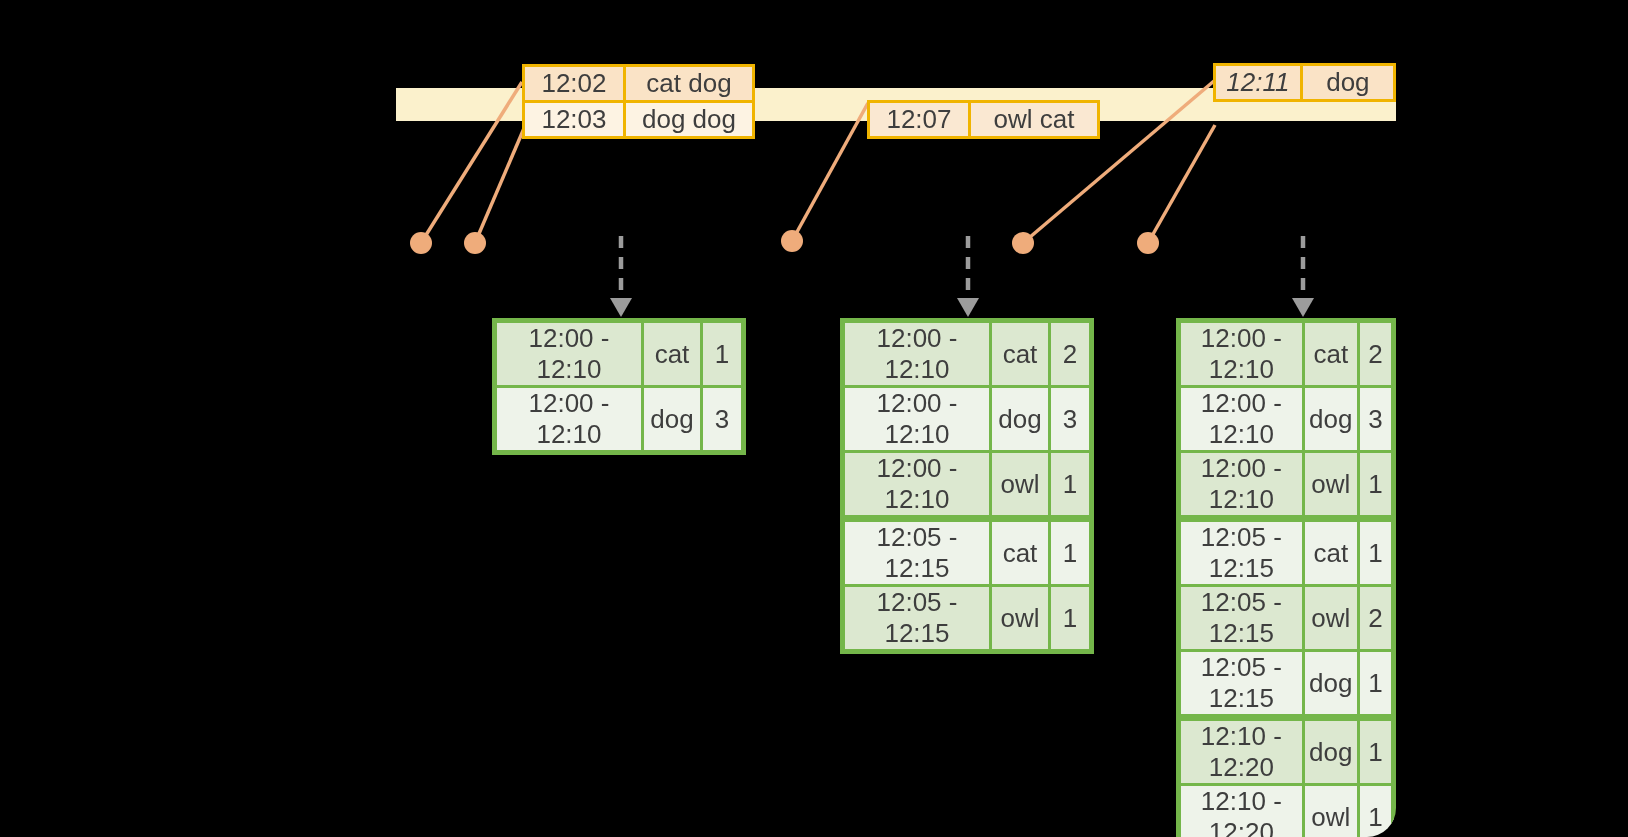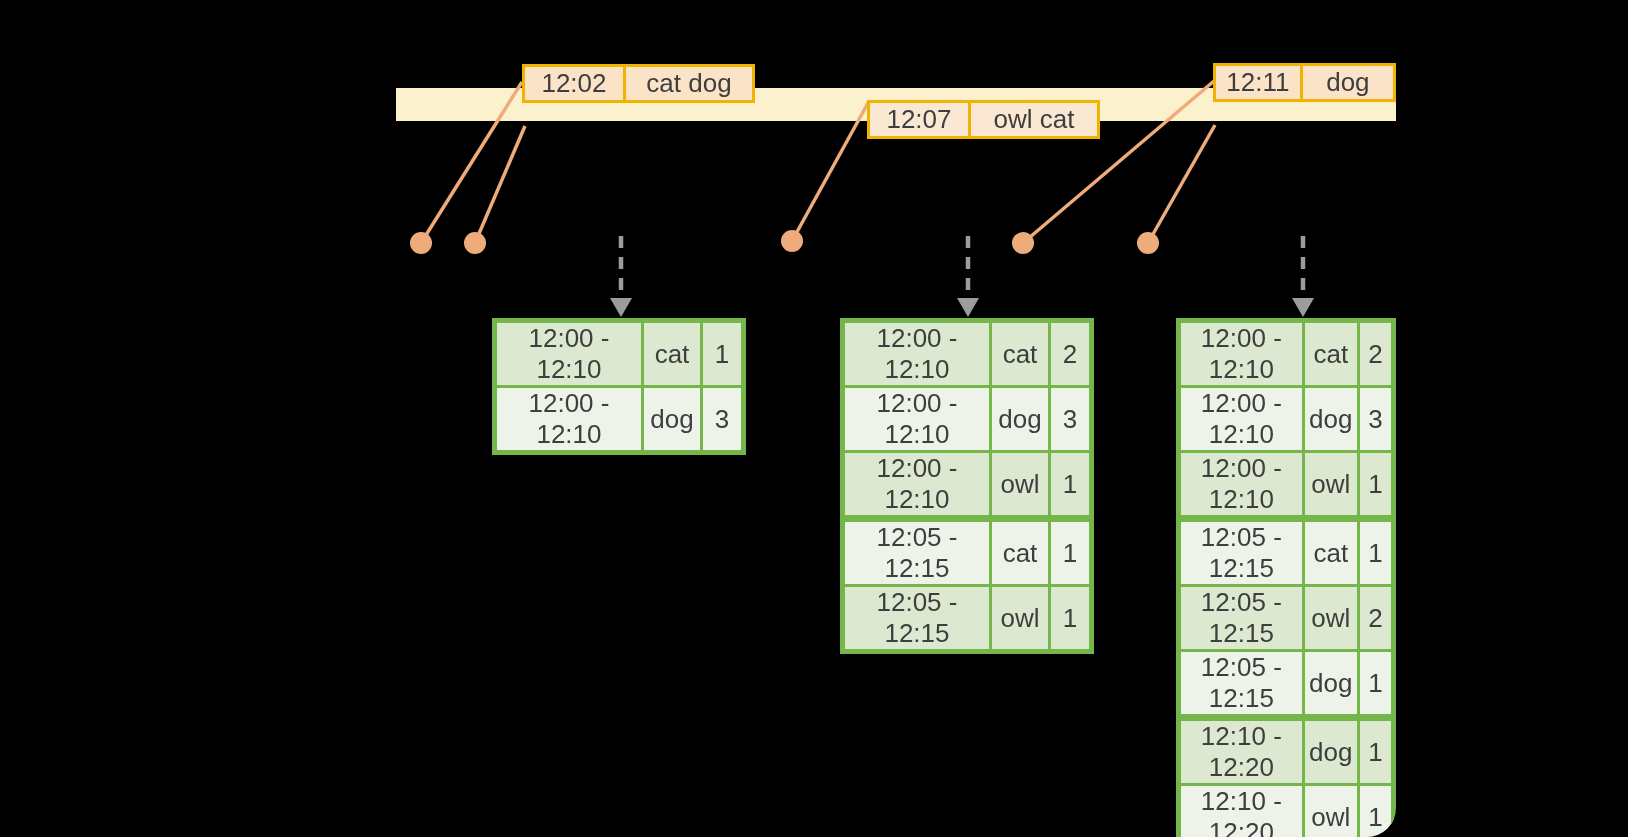--- a/index.html
+++ b/index.html
@@ -27,21 +27,21 @@
     position:absolute; border-collapse:collapse;
     background:transparent; table-layout:fixed;
   }
   table.event-table td {
     border:3px solid var(--event-border);
     height:33px; text-align:center; vertical-align:middle;
     font-size:26px; color:var(--text); padding:0 8px;
   }
   table.event-table td.col-time { width:82px; }
   table.event-table td.col-words { width:110px; }
-  table.event-table.narrow td.col-time { width:72px; }
+  table.event-table.narrow td.col-time { width:72px;font-style:italic; }
   table.event-table.narrow td.col-words { width:102px; }
   table.event-table tr.r-dark td { background: var(--event-row-dark); }
   table.event-table tr.r-light td { background: var(--event-row-light); }
   table.event-table.single tr td { background: var(--event-row-single) !important; }
   #event-table-1 { left:522px; top:64px; }
   #event-table-2 { left:867px; top:100px; }
   #event-table-3 { left:1213px; top:63px; }
   
   table.result-table {
     position:absolute; border-collapse:collapse; table-layout:fixed;
@@ -97,20 +97,24 @@
       <polygon points="1292,298 1314,298 1303,317" style="fill:var(--dashed-arrow)"></polygon>
     </g>
   </svg>
 
   <table id="event-table-1" class="event-table">
     <tbody>
         <tr class="r-dark">
           <td class="col-time">12:02</td>
           <td class="col-words">cat dog</td>
         </tr>
+        <tr class="r-light">
+          <td class="col-time">12:03</td>
+          <td class="col-words">dog dog</td>
+        </tr>
       </tbody>
   </table>
   <table id="event-table-2" class="event-table single">
     <tbody>
         <tr class="r-dark">
           <td class="col-time">12:07</td>
           <td class="col-words">owl cat</td>
         </tr>
       </tbody>
   </table>

